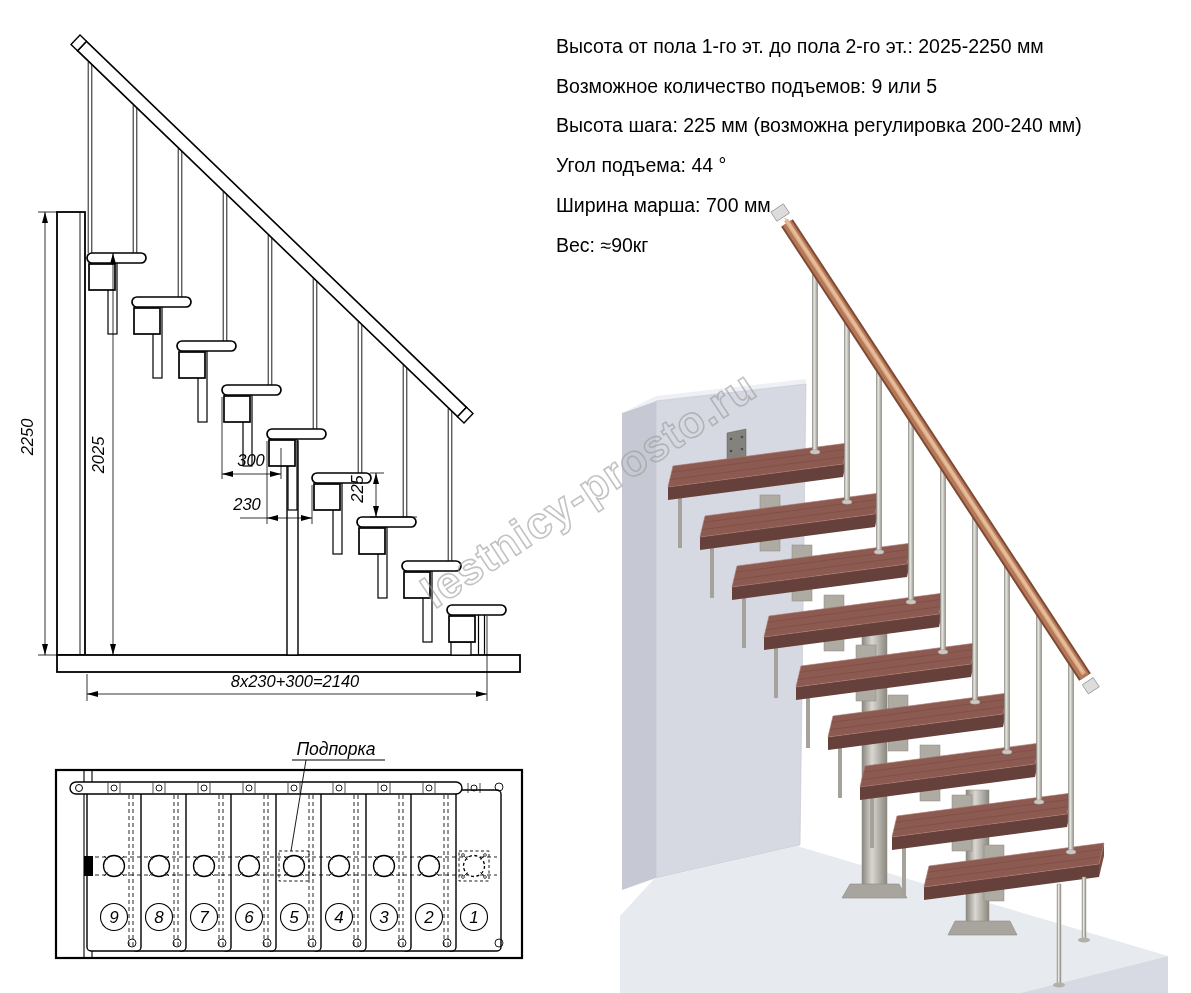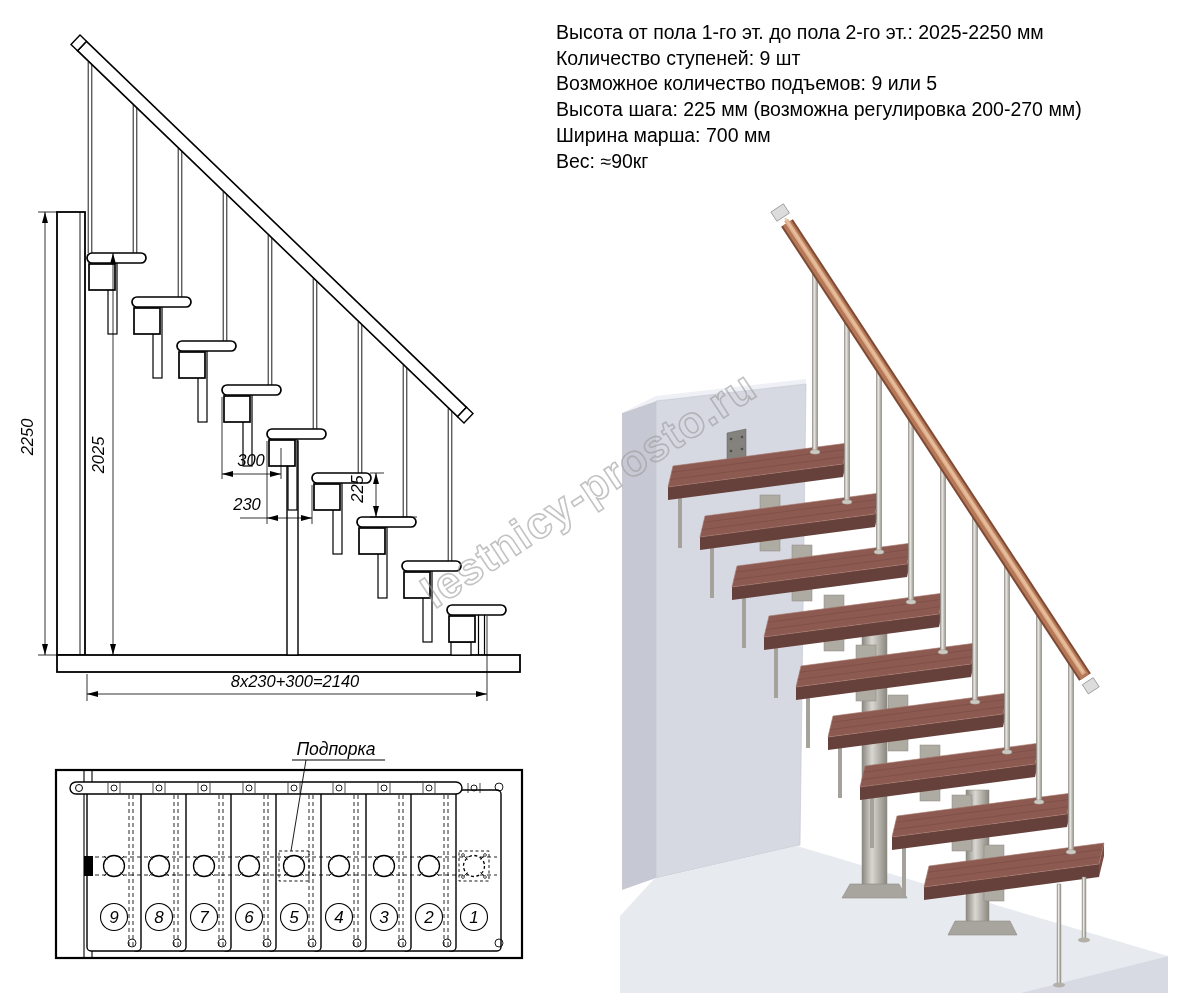--- a/index.html
+++ b/index.html
@@ -2,21 +2,21 @@
 <html><head>
 <meta charset="utf-8">
 <style>
   html,body{margin:0;padding:0;background:#ffffff;}
   body{width:1191px;height:993px;position:relative;overflow:hidden;
        font-family:"Liberation Sans","DejaVu Sans",sans-serif;}
   .stage{position:absolute;left:0;top:0;width:1191px;height:993px;}
   svg{position:absolute;left:0;top:0;}
   .specs{position:absolute;left:556px;top:20px;width:560px;color:#000;
          font-size:19.5px;line-height:25.7px;}
-  .spec-line{white-space:nowrap;}
+  .spec-line{white-space:nowrap;margin-top:14px;}
 </style>
 </head>
 <body>
 
 <div class="stage">
   <svg id="gfx" width="1191" height="993" viewBox="0 0 1191 993">
     <defs>
       <linearGradient id="polegrad" x1="0" y1="0" x2="1" y2="0">
         <stop offset="0" stop-color="#8f8c84"></stop>
         <stop offset="0.35" stop-color="#eceae5"></stop>
@@ -370,19 +370,19 @@
         <circle cx="474" cy="917" r="13.5" fill="#fff" stroke="#000" stroke-width="1.1"></circle>
         <text x="474" y="923" font-size="17" text-anchor="middle" fill="#000" font-style="italic" font-family="Liberation Sans, DejaVu Sans, sans-serif">1</text>
         <text x="336" y="755" font-size="17.5" text-anchor="middle" fill="#000" font-style="italic" font-family="Liberation Sans, DejaVu Sans, sans-serif">Подпорка</text>
         <line x1="292" y1="760" x2="385" y2="760" stroke="#000" stroke-width="1.1"></line>
         <line x1="306" y1="760" x2="291" y2="851" stroke="#000" stroke-width="0.9"></line>
       </g>
     <text id="watermark" transform="translate(597,502) rotate(-33.5)" text-anchor="middle" font-size="44" font-weight="bold" letter-spacing="1" fill="none" opacity="0.6" stroke="#9b9b9b" stroke-width="1.6">lestnicy-prosto.ru</text>
   </svg>
   <div class="specs" id="specs">
       <div class="spec-line">Высота от пола 1-го эт. до пола 2-го эт.: 2025-2250 мм</div>
-      <div class="spec-line">Количество ступеней: 9 шт</div>
       <div class="spec-line">Возможное количество подъемов: 9 или 5</div>
-      <div class="spec-line">Высота шага: 225 мм (возможна регулировка 200-270 мм)</div>
+      <div class="spec-line">Высота шага: 225 мм (возможна регулировка 200-240 мм)</div>
+      <div class="spec-line">Угол подъема: 44 °</div>
       <div class="spec-line">Ширина марша: 700 мм</div>
       <div class="spec-line">Вес: ≈90кг</div>
     </div>
 </div>
 
 </body></html>

